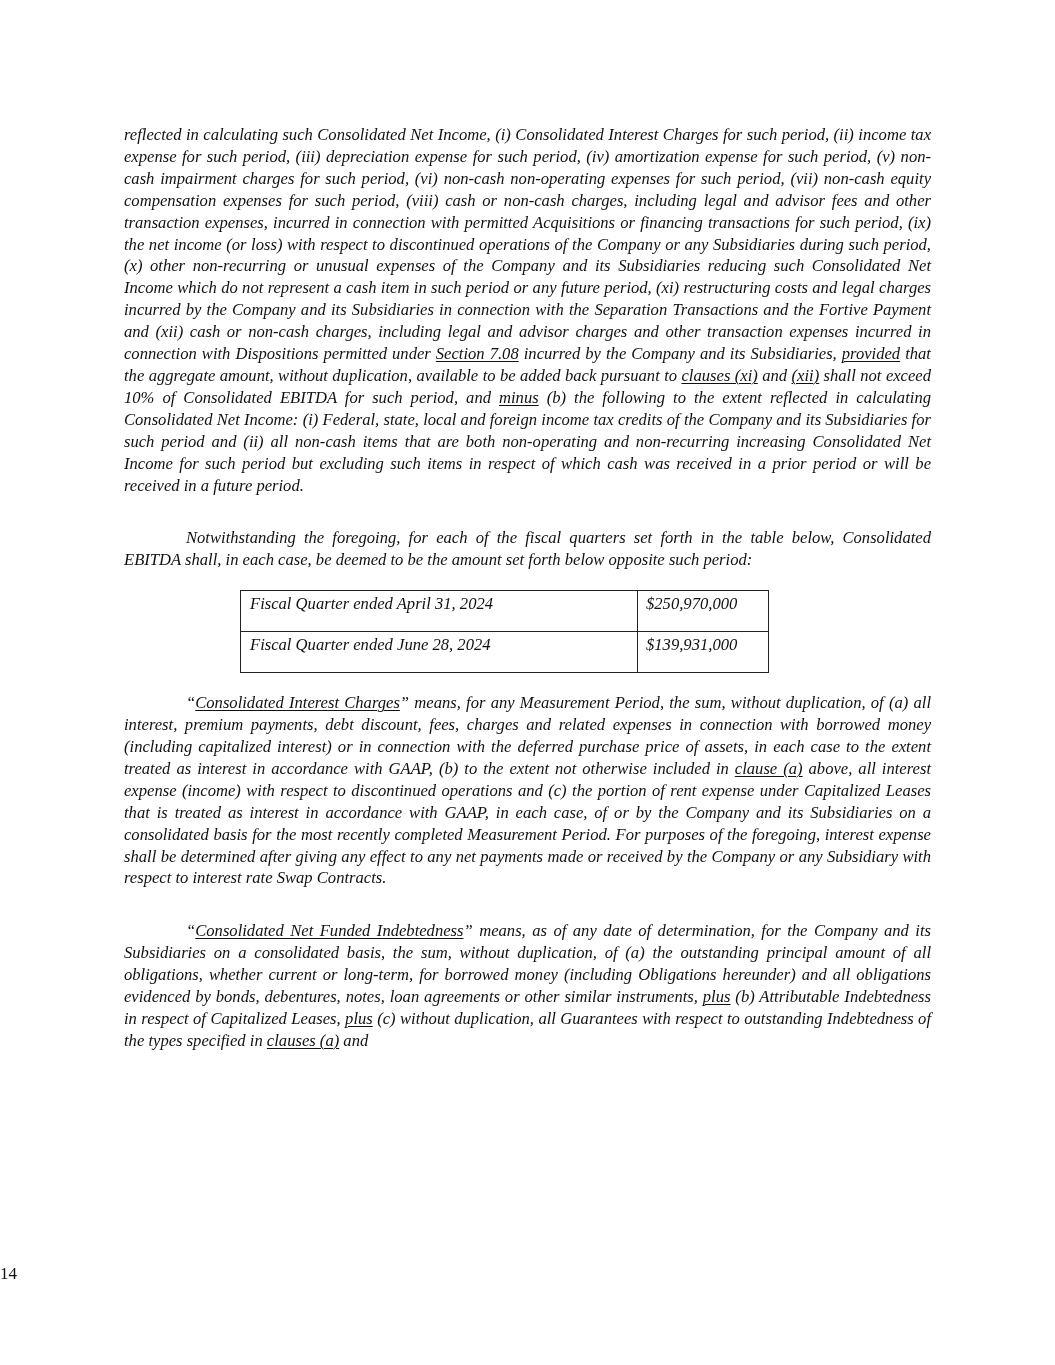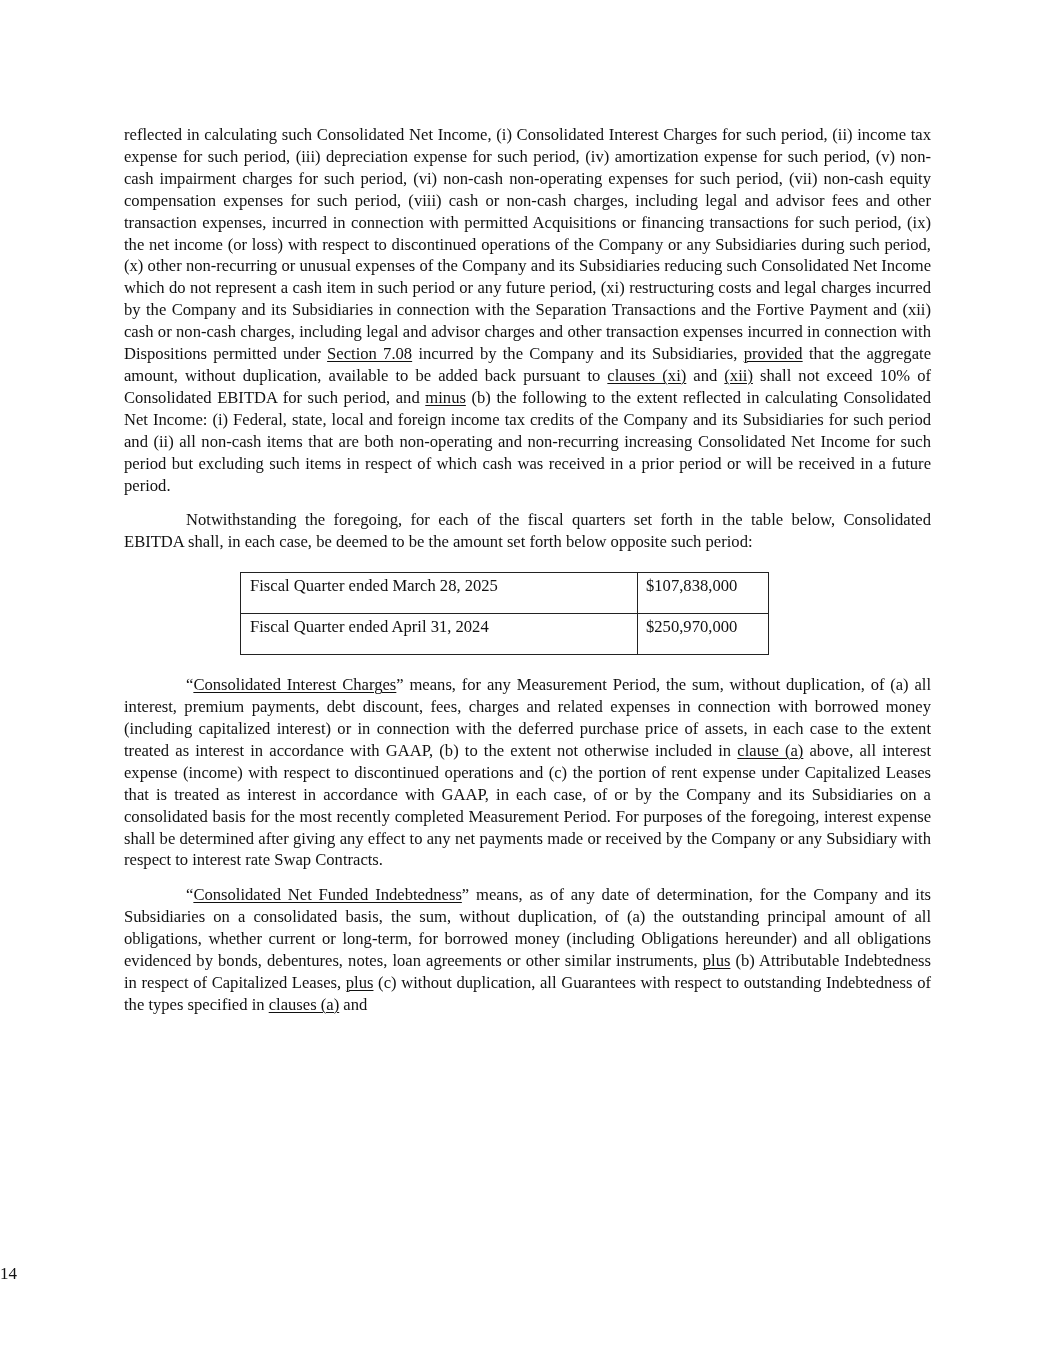--- a/index.html
+++ b/index.html
@@ -1,23 +1,23 @@
 <!DOCTYPE html>
 <html><head>
 <meta charset="utf-8">
 <style>
   html, body { margin: 0; padding: 0; background: #ffffff; }
   body { width: 1055px; height: 1365px; position: relative; overflow: hidden; }
   .page {
     position: absolute; left: 124px; top: 124px; width: 807px;
     font-family: "Liberation Serif", serif; font-size: 16.6px; line-height: 21.9px;
-    color: #111111; text-align: justify;
+    color: #111111; text-align: justify; font-style: italic;
   }
   .page p { margin: 0; }
-  .page p.gap { margin-top: 13px; }
+  .page p.gap { margin-top: 31px; }
   .indent { text-indent: 62px; }
   .u { text-decoration: underline; text-underline-offset: 2px; text-decoration-thickness: 1px; }
   table.ebitda {
     border-collapse: collapse; margin: 19px 0 0 116px; width: 529px;
     font-family: "Liberation Serif", serif; font-size: 16.6px; color: #111111;
   }
   table.ebitda td {
     border: 1.5px solid #222222; height: 38px; vertical-align: top;
     padding: 2px 8px 0 9px; text-align: left;
   }
@@ -33,26 +33,26 @@
 
 <div class="page">
 
   <p><span>reflected in calculating such Consolidated Net Income, (i) Consolidated Interest Charges for such period, (ii) income tax expense for such period, (iii) depreciation expense for such period, (iv) amortization expense for such period, (v) non-cash impairment charges for such period, (vi) non-cash non-operating expenses for such period, (vii) non-cash equity compensation expenses for such period, (viii) cash or non-cash charges, including legal and advisor fees and other transaction expenses, incurred in connection with permitted Acquisitions or financing transactions for such period, (ix) the net income (or loss) with respect to discontinued operations of the Company or any Subsidiaries during such period, (x) other non-recurring or unusual expenses of the Company and its Subsidiaries reducing such Consolidated Net Income which do not represent a cash item in such period or any future period, (xi) restructuring costs and legal charges incurred by the Company and its Subsidiaries in connection with the Separation Transactions and the Fortive Payment and (xii) cash or non-cash charges, including legal and advisor charges and other transaction expenses incurred in connection with Dispositions permitted under </span><span class="u">Section 7.08</span><span> incurred by the Company and its Subsidiaries, </span><span class="u">provided</span><span> that the aggregate amount, without duplication, available to be added back pursuant to </span><span class="u">clauses (xi)</span><span> and </span><span class="u">(xii)</span><span> shall not exceed 10% of Consolidated EBITDA for such period, and </span><span class="u">minus</span><span> (b) the following to the extent reflected in calculating Consolidated Net Income: (i) Federal, state, local and foreign income tax credits of the Company and its Subsidiaries for such period and (ii) all non-cash items that are both non-operating and non-recurring increasing Consolidated Net Income for such period but excluding such items in respect of which cash was received in a prior period or will be received in a future period.</span></p>
 
   <p class="gap indent">Notwithstanding the foregoing, for each of the fiscal quarters set forth in the table below, Consolidated EBITDA shall, in each case, be deemed to be the amount set forth below opposite such period:</p>
 
   <table class="ebitda">
     <tbody>
       <tr>
-        <td>Fiscal Quarter ended March 28, 2025</td>
-        <td class="amt">$107,838,000</td>
+        <td>Fiscal Quarter ended April 31, 2024</td>
+        <td class="amt">$250,970,000</td>
       </tr>
       <tr>
-        <td>Fiscal Quarter ended April 31, 2024</td>
-        <td class="amt">$250,970,000</td>
+        <td>Fiscal Quarter ended June 28, 2024</td>
+        <td class="amt">$139,931,000</td>
       </tr>
     </tbody>
   </table>
 
   <p class="gap indent after-table"><span>“</span><span class="u">Consolidated Interest Charges</span><span>” means, for any Measurement Period, the sum, without duplication, of (a) all interest, premium payments, debt discount, fees, charges and related expenses in connection with borrowed money (including capitalized interest) or in connection with the deferred purchase price of assets, in each case to the extent treated as interest in accordance with GAAP, (b) to the extent not otherwise included in </span><span class="u">clause (a)</span><span> above, all interest expense (income) with respect to discontinued operations and (c) the portion of rent expense under Capitalized Leases that is treated as interest in accordance with GAAP, in each case, of or by the Company and its Subsidiaries on a consolidated basis for the most recently completed Measurement Period.  For purposes of the foregoing, interest expense shall be determined after giving any effect to any net payments made or received by the Company or any Subsidiary with respect to interest rate Swap Contracts.</span></p>
 
 
   <p class="gap indent"><span>“</span><span class="u">Consolidated Net Funded Indebtedness</span><span>” means, as of any date of determination, for the Company and its Subsidiaries on a consolidated basis, the sum, without duplication, of (a) the outstanding principal amount of all obligations, whether current or long-term, for borrowed money (including Obligations hereunder) and all obligations evidenced by bonds, debentures, notes, loan agreements or other similar instruments, </span><span class="u">plus</span><span> (b) Attributable Indebtedness in respect of Capitalized Leases, </span><span class="u">plus</span><span> (c) without duplication, all Guarantees with respect to outstanding Indebtedness of the types specified in </span><span class="u">clauses (a)</span><span> and</span></p>
 
 </div>

